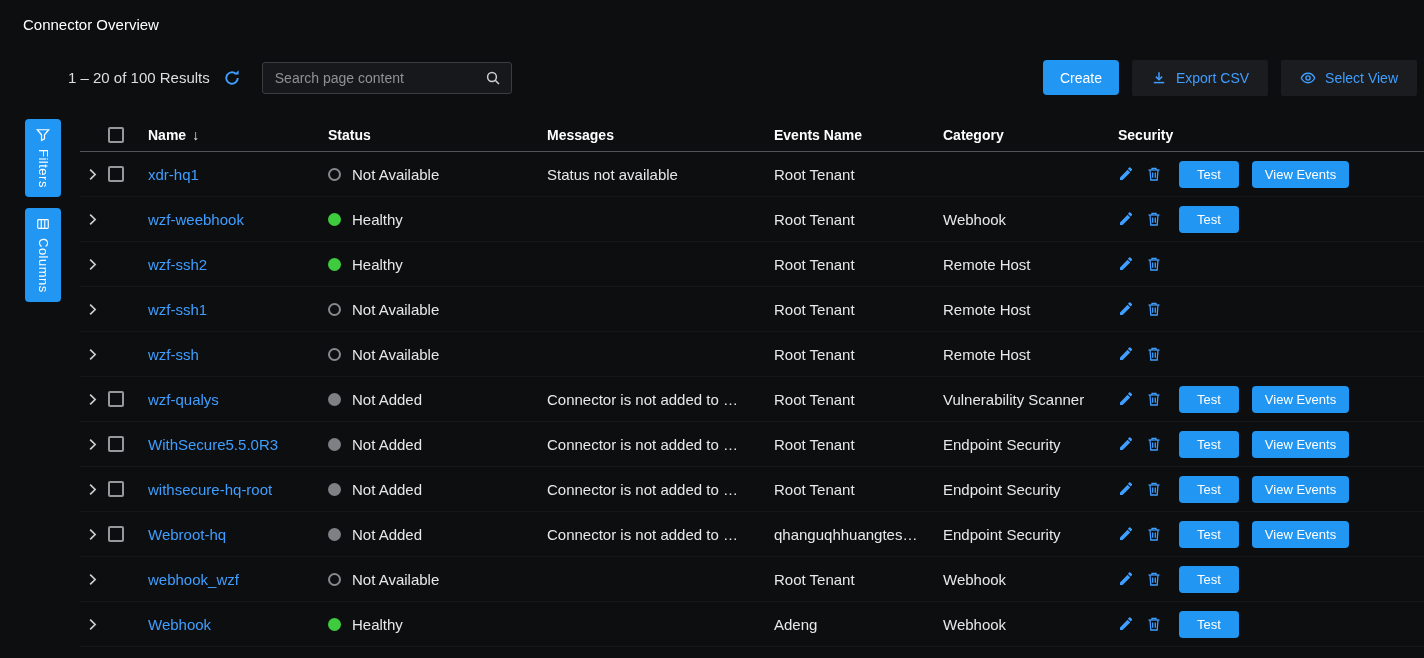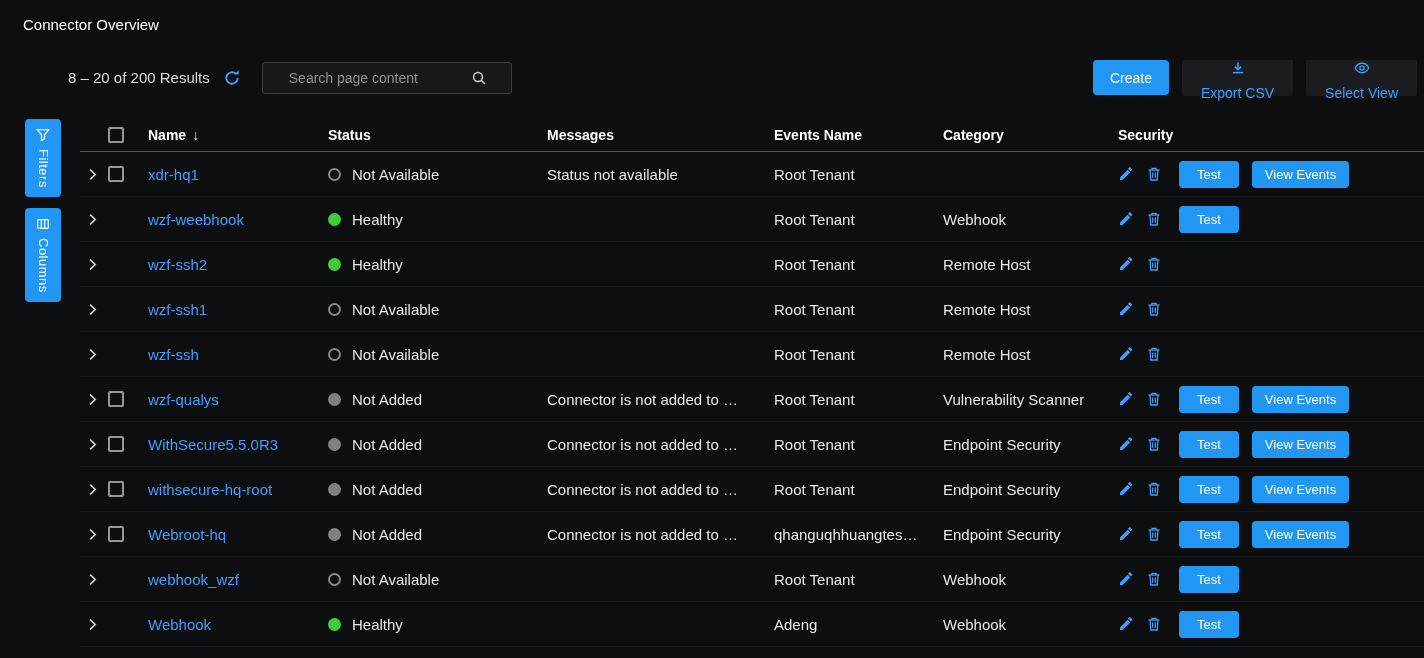--- a/index.html
+++ b/index.html
@@ -6,27 +6,27 @@
   body{
     width:1424px;height:658px;overflow:hidden;position:relative;
     background:#0d0e10;color:#e8e8e8;
     font-family:"Liberation Sans", sans-serif;
   }
   .title{position:absolute;left:23px;top:16px;font-size:15px;color:#ffffff;}
   
   .toolbar{position:absolute;left:0;right:0;top:59px;height:37px;display:flex;align-items:center;padding:0 7px 0 68px;box-sizing:border-box;}
   .results{font-size:15px;color:#dedede;white-space:nowrap;}
   .refresh{margin-left:13px;width:18px;height:18px;cursor:pointer;display:inline-flex;}
-  .search-box{margin-left:21px;width:250px;height:32px;background:#17181b;border:1px solid #3a3c3f;border-radius:3px;display:flex;align-items:center;padding:0 24px;box-sizing:border-box;}
+  .search-box{margin-left:21px;width:250px;height:32px;background:#17181b;border:1px solid #3a3c3f;border-radius:3px;display:flex;align-items:center;padding:0 10px;box-sizing:border-box;}
   .search-box input{flex:1;background:transparent;border:none;outline:none;color:#dddddd;font-size:14px;font-family:inherit;min-width:0;}
   .search-box input::placeholder{color:#8f9193;}
   .search-icon{width:16px;height:16px;display:inline-flex;flex:none;}
   button{font-family:inherit;cursor:pointer;}
   .btn-create{margin-left:auto;height:35px;padding:0 17px;background:#2196f3;color:#fff;border:none;border-radius:4px;font-size:14px;}
-  .btn-dark{margin-left:13px;height:36px;padding:0 19px;background:#1a1c1f;color:#3f9eff;border:none;border-radius:2px;font-size:14px;display:inline-flex;align-items:center;gap:9px;flex-direction:column;}
+  .btn-dark{margin-left:13px;height:36px;padding:0 19px;background:#1a1c1f;color:#3f9eff;border:none;border-radius:2px;font-size:14px;display:inline-flex;align-items:center;gap:9px;}
   .btn-dark .bicon{width:16px;height:16px;display:inline-flex;}
   
   .side-tabs{position:absolute;left:25px;top:119px;display:flex;flex-direction:column;gap:11px;z-index:3;}
   .side-tab{width:36px;background:#2196f3;border-radius:4px;color:#fff;display:flex;flex-direction:column;align-items:center;padding:9px 0;gap:7px;cursor:pointer;box-sizing:border-box;}
   .side-tab .tab-icon{width:14px;height:14px;display:inline-flex;}
   .side-tab .tab-label{writing-mode:vertical-rl;font-size:13px;letter-spacing:.5px;}
   
   .table{position:absolute;left:0;right:0;top:119px;}
   .thead,.trow{display:grid;grid-template-columns:23px 40px 180px 219px 227px 169px 175px 1fr;align-items:center;margin-left:80px;padding-left:5px;box-sizing:border-box;}
   .thead{height:33px;border-bottom:1px solid #525457;font-size:14px;font-weight:bold;color:#fff;}
@@ -49,21 +49,21 @@
   .btn-view{height:27px;padding:0 13px;background:#2196f3;color:#fff;border:none;border-radius:4px;font-size:13px;}
 </style>
 </head>
 <body>
 
 <div class="page">
 
   <div class="title">Connector Overview</div>
 
   <div class="toolbar">
-    <span class="results">8 – 20 of 200 Results</span>
+    <span class="results">1 – 20 of 100 Results</span>
     <span class="refresh">
       <svg viewBox="0 0 16 16" width="18" height="18">
           <path d="M13.1 8a5.1 5.1 0 1 1-1.7-3.8" fill="none" stroke="#3f9eff" stroke-width="1.7"></path>
           <path d="M13.9 1v3.8h-3.8z" fill="#3f9eff"></path>
         </svg>
     </span>
     <div class="search-box">
       <input placeholder="Search page content" style="">
       <span class="search-icon">
         <svg viewBox="0 0 16 16" width="16" height="16">

